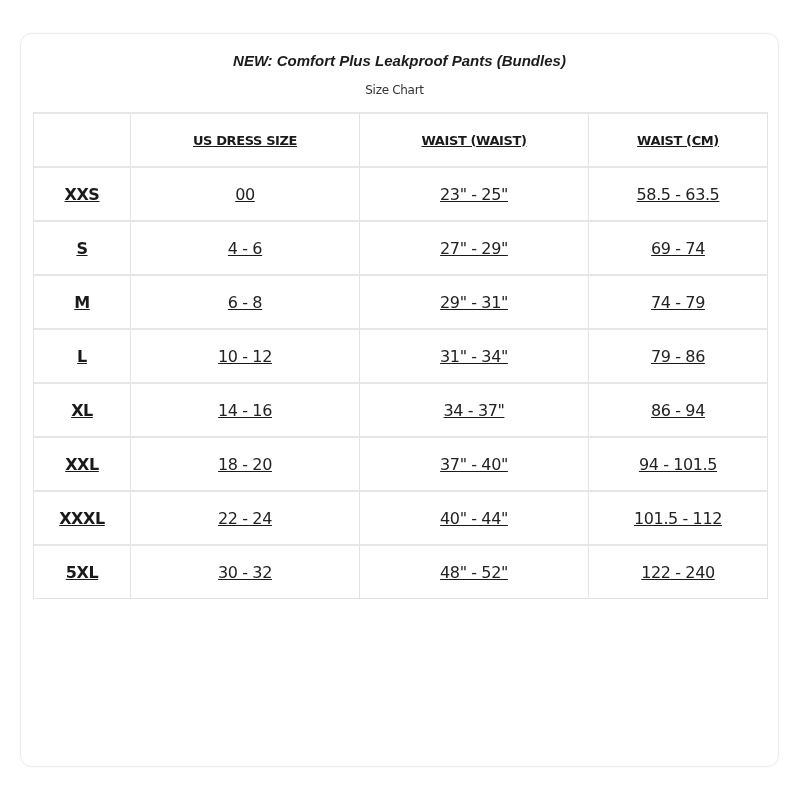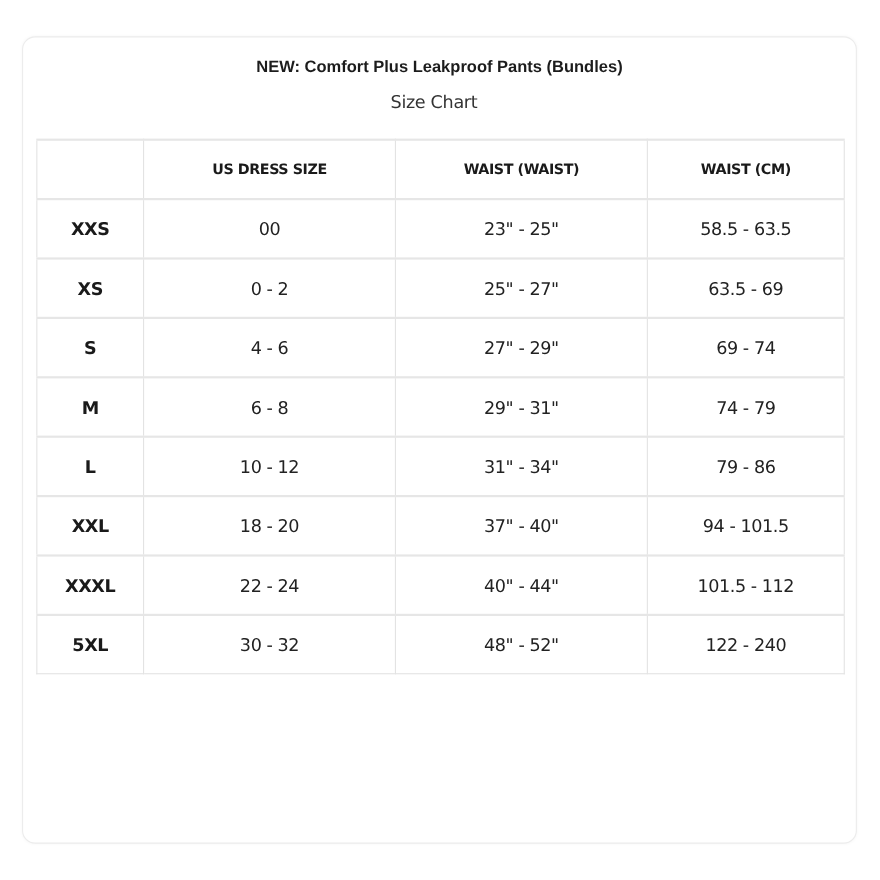--- a/index.html
+++ b/index.html
@@ -5,31 +5,32 @@
     html, body { margin: 0; padding: 0; background: #ffffff; }
     body { width: 800px; height: 800px; position: relative; overflow: hidden; font-family: "DejaVu Sans", sans-serif; color: #1a1a1a; }
     .card {
       position: absolute; left: 20px; top: 33px; width: 759px; height: 734px;
       border: 1px solid #ececec; border-radius: 12px; background: #ffffff;
       box-shadow: 0 0 3px rgba(0,0,0,0.04);
       box-sizing: border-box;
     }
     .title {
       position: absolute; left: 0; right: 0; top: 18px; text-align: center;
-      font-family: "Liberation Sans", sans-serif; font-weight: bold; font-size: 15px; color: #1c1c1c;
+      font-family: "Liberation Sans", sans-serif; font-weight: bold; font-size: 15px; color: #1c1c1c; font-style: italic;
     }
     .subtitle {
       position: absolute; left: 0; right: 10px; top: 49px; text-align: center;
-      font-family: "DejaVu Sans", sans-serif; font-size: 16px; color: #333;
+      font-family: "DejaVu Sans", sans-serif; font-size: 12px; color: #333;
       letter-spacing: -0.3px;
     }
     table.chart {
-      position: absolute; left: 12px; top: 92px; width: 734px;
+      position: absolute; left: 12px; top: 78px; width: 734px;
       border-collapse: collapse; table-layout: fixed;
       font-family: "DejaVu Sans", sans-serif;
+      text-decoration: underline;
     }
     table.chart th, table.chart td {
       border: 1px solid #e3e3e3; text-align: center; vertical-align: middle;
       height: 52px; padding: 0; font-size: 16px; color: #222;
       letter-spacing: -0.4px;
     }
     table.chart tr { border-top: 2px solid #e6e6e6; }
     table.chart th { font-weight: bold; font-size: 13px; color: #1a1a1a; }
     table.chart td.size { font-weight: bold; color: #1a1a1a; }
     col.c0 { width: 97px; } col.c1 { width: 229px; } col.c2 { width: 229px; } col.c3 { width: 179px; }
@@ -61,42 +62,42 @@
       </tr>
     </thead>
     <tbody>
       <tr>
         <td class="size">XXS</td>
         <td>00</td>
         <td>23" - 25"</td>
         <td>58.5 - 63.5</td>
       </tr>
       <tr>
-        <td class="size">XS</td>
-        <td>0 - 2</td>
-        <td>25" - 27"</td>
-        <td>63.5 - 69</td>
-      </tr>
-      <tr>
         <td class="size">S</td>
         <td>4 - 6</td>
         <td>27" - 29"</td>
         <td>69 - 74</td>
       </tr>
       <tr>
         <td class="size">M</td>
         <td>6 - 8</td>
         <td>29" - 31"</td>
         <td>74 - 79</td>
       </tr>
       <tr>
         <td class="size">L</td>
         <td>10 - 12</td>
         <td>31" - 34"</td>
         <td>79 - 86</td>
+      </tr>
+      <tr>
+        <td class="size">XL</td>
+        <td>14 - 16</td>
+        <td>34 - 37"</td>
+        <td>86 - 94</td>
       </tr>
       <tr>
         <td class="size">XXL</td>
         <td>18 - 20</td>
         <td>37" - 40"</td>
         <td>94 - 101.5</td>
       </tr>
       <tr>
         <td class="size">XXXL</td>
         <td>22 - 24</td>

